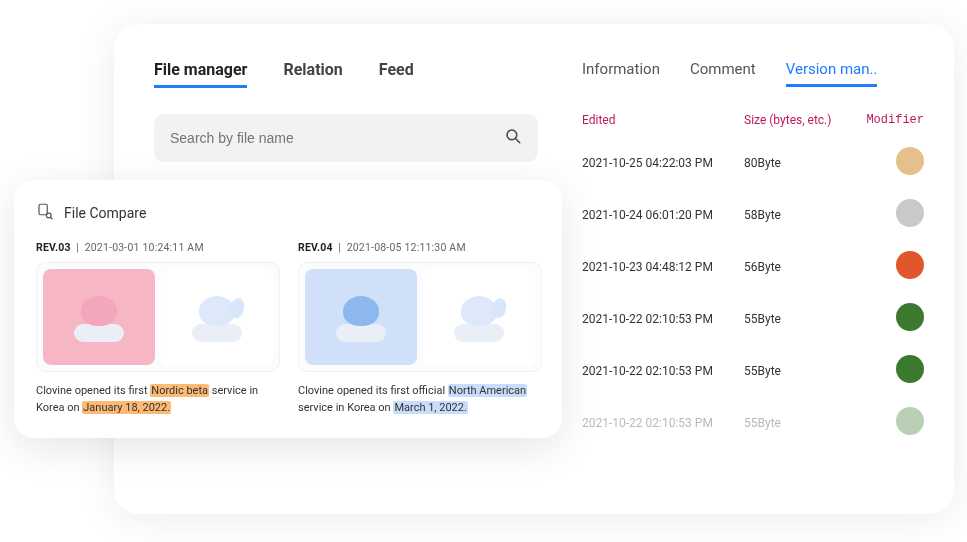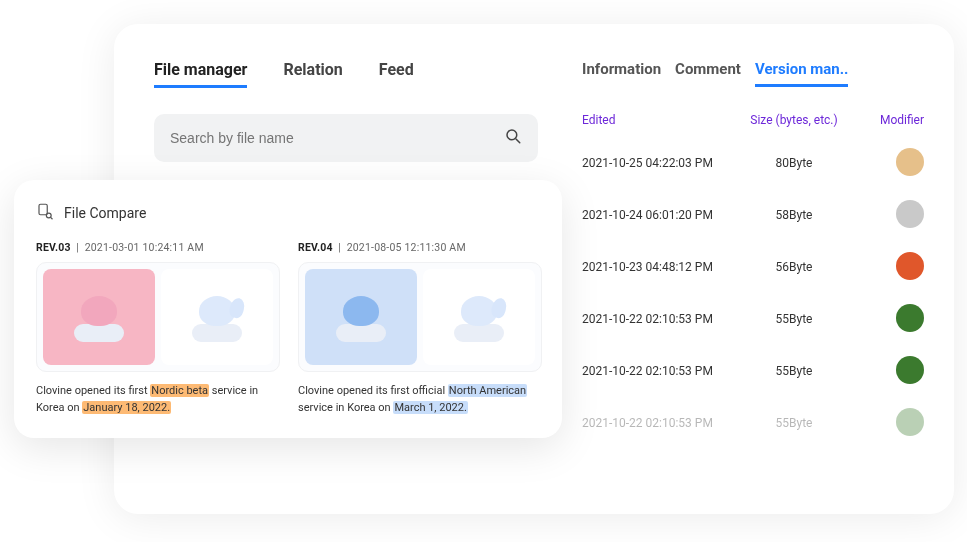--- a/index.html
+++ b/index.html
@@ -58,45 +58,45 @@
     color: #888;
     outline: none;
   }
   .search-icon svg { stroke: #444; }
   .right-col {
     flex: 1;
     padding: 36px 30px 0 16px;
   }
   .right-tabs {
     display: flex;
-    gap: 14px;
+    gap: 30px;
     font-size: 15px;
-    font-weight: 700;
+    font-weight: 400;
     color: #555;
     margin-bottom: 26px;
   }
   .right-tab {
     cursor: pointer;
     padding-bottom: 6px;
     white-space: nowrap;
     overflow: hidden;
   }
   .right-tab.active {
     color: #1e7cff;
     border-bottom: 3px solid #1e7cff;
   }
   .vh-header {
     display: flex;
     font-size: 12px;
-    color: #6d28d9;
+    color: #be185d;
     margin-bottom: 10px;
   }
   .vh-col-edited { width: 162px; }
-  .vh-col-size { width: 100px; text-align: center; }
-  .vh-col-mod { flex: 1; }
+  .vh-col-size { width: 100px; }
+  .vh-col-mod { flex: 1; font-family: Liberation Mono, monospace; }
   .vh-row {
     display: flex;
     align-items: center;
     height: 52px;
     font-size: 12px;
     color: #333;
   }
   .vh-row .avatar {
     width: 28px; height: 28px; border-radius: 50%;
     display: inline-block;

